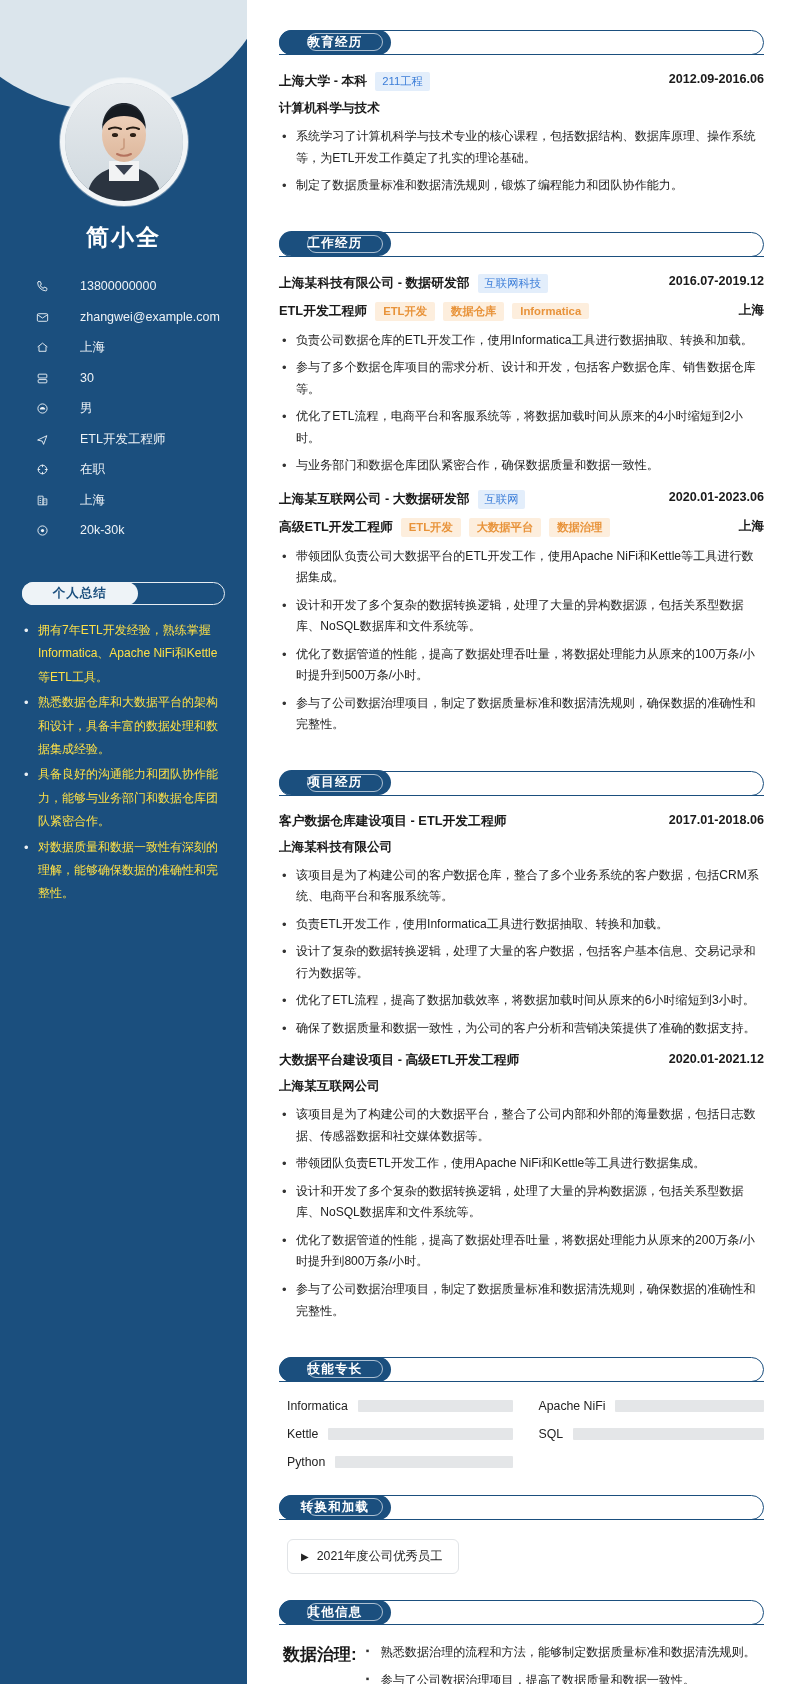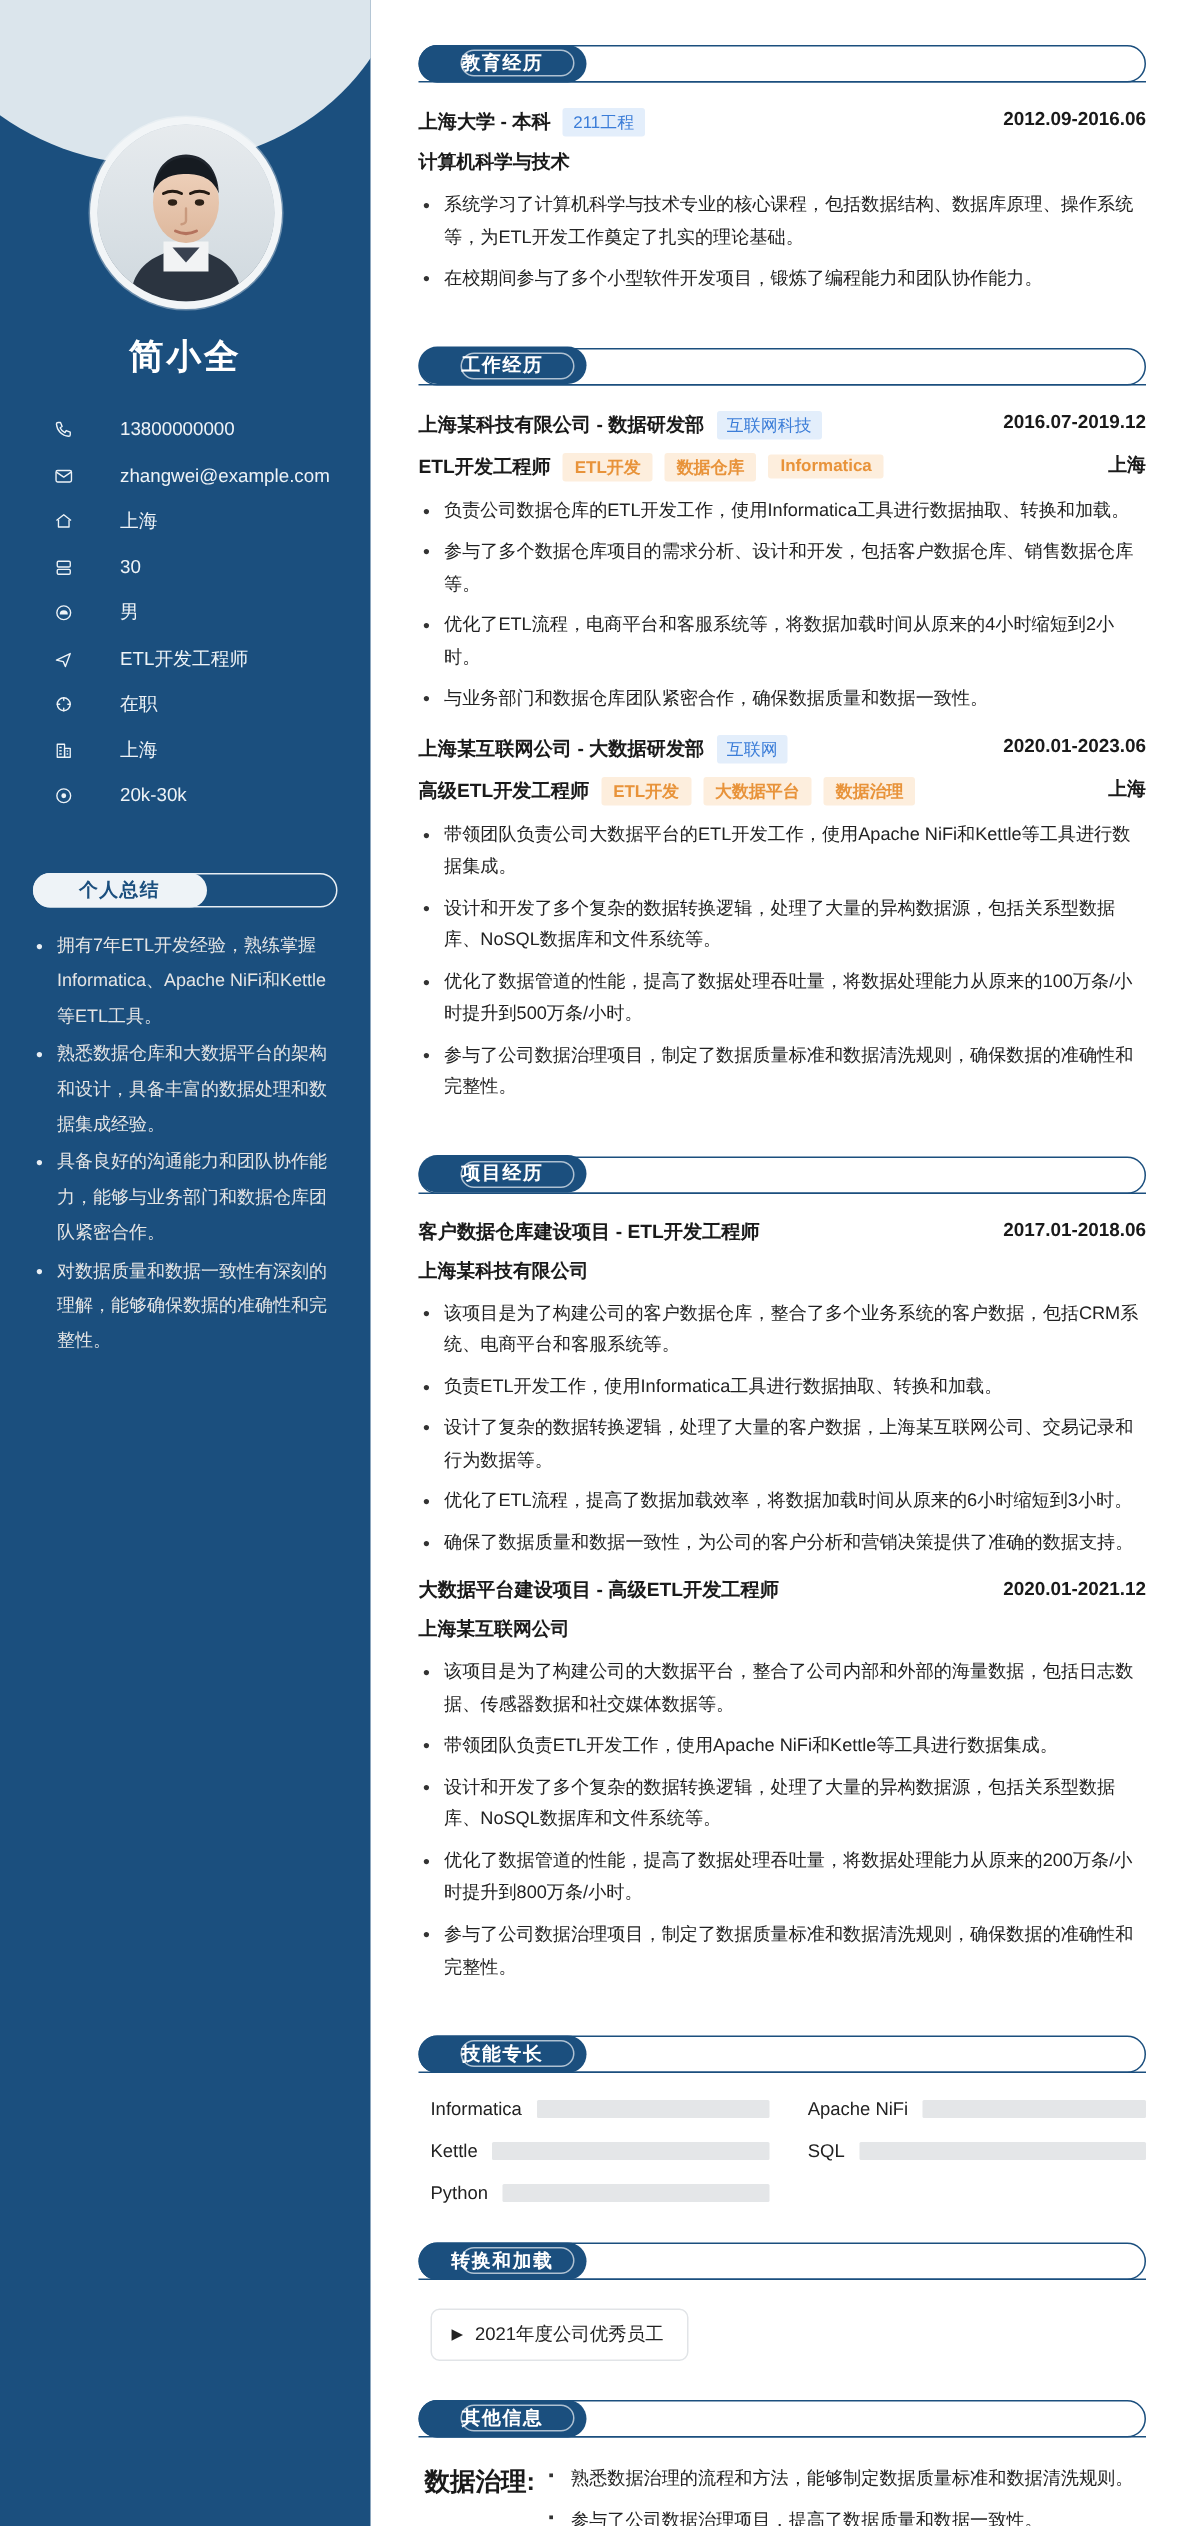--- a/index.html
+++ b/index.html
@@ -82,21 +82,21 @@
     font-size:12.5px; font-weight:bold;
     height:23px; min-width:116px;
     margin-left:-1.3px;
     border-radius:12px;
     display:flex; align-items:center; justify-content:center;
     letter-spacing:1px;
   }
   .sb-summary {
     position:relative; z-index:2;
     margin:14px 20px 0 22px;
-    color:#e5e5e5; font-size:12px; line-height:1.95;
+    color:#fde047; font-size:12px; line-height:1.95;
   }
   .sb-summary li { list-style:none; position:relative; padding-left:16px; margin-bottom:2px; }
   .sb-summary li::before {
     content:"•"; position:absolute; left:2px; top:-1px; font-size:13px; color:#e9eff4;
   }
 
   
   .main {
     flex:1 1 auto; background:#ffffff;
     padding:30px 30px 28px 32px;
@@ -356,21 +356,21 @@
       <div class="entry-row">
         <div class="entry-left">
           <span class="entry-title">上海大学 - 本科</span>
           <span class="tag-blue">211工程</span>
         </div>
         <span class="entry-right">2012.09-2016.06</span>
       </div>
       <div class="entry-sub">计算机科学与技术</div>
       <ul class="bullets">
         <li>系统学习了计算机科学与技术专业的核心课程，包括数据结构、数据库原理、操作系统等，为ETL开发工作奠定了扎实的理论基础。</li>
-        <li>在校期间参与了多个小型软件开发项目，锻炼了编程能力和团队协作能力。</li>
+        <li>制定了数据质量标准和数据清洗规则，锻炼了编程能力和团队协作能力。</li>
       </ul>
     </div>
 
     <div class="sec-gap"></div>
 
     
     <div class="sec-head">
       <div class="outline"></div>
       <div class="pillwrap">
         <div class="inner"></div>
@@ -441,21 +441,21 @@
 
     <div class="entry">
       <div class="entry-row">
         <span class="entry-title">客户数据仓库建设项目 - ETL开发工程师</span>
         <span class="entry-right">2017.01-2018.06</span>
       </div>
       <div class="entry-sub">上海某科技有限公司</div>
       <ul class="bullets">
         <li>该项目是为了构建公司的客户数据仓库，整合了多个业务系统的客户数据，包括CRM系统、电商平台和客服系统等。</li>
         <li>负责ETL开发工作，使用Informatica工具进行数据抽取、转换和加载。</li>
-        <li>设计了复杂的数据转换逻辑，处理了大量的客户数据，上海某互联网公司、交易记录和行为数据等。</li>
+        <li>设计了复杂的数据转换逻辑，处理了大量的客户数据，包括客户基本信息、交易记录和行为数据等。</li>
         <li>优化了ETL流程，提高了数据加载效率，将数据加载时间从原来的6小时缩短到3小时。</li>
         <li>确保了数据质量和数据一致性，为公司的客户分析和营销决策提供了准确的数据支持。</li>
       </ul>
     </div>
 
     <div class="entry">
       <div class="entry-row">
         <span class="entry-title">大数据平台建设项目 - 高级ETL开发工程师</span>
         <span class="entry-right">2020.01-2021.12</span>
       </div>

